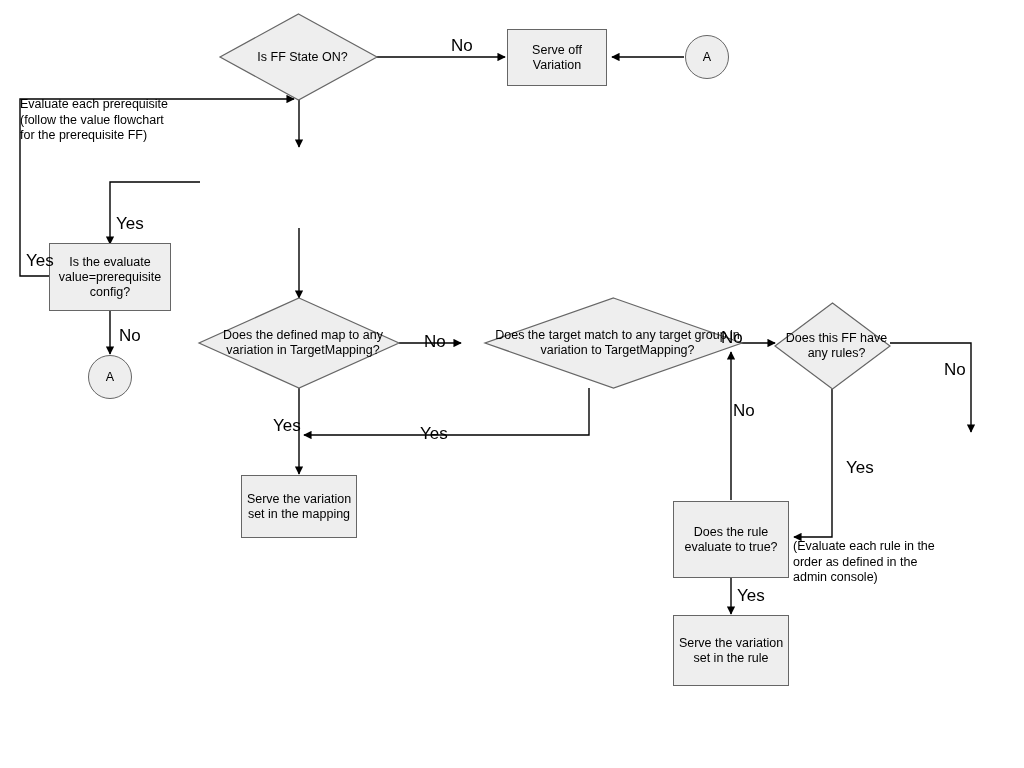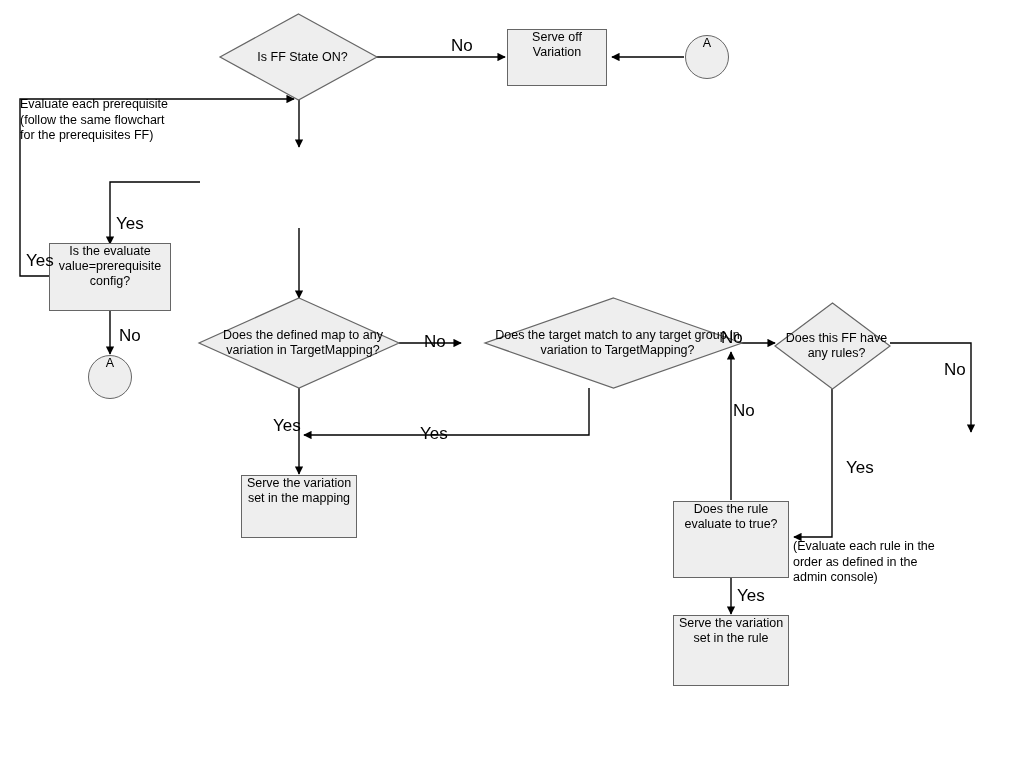--- a/index.html
+++ b/index.html
@@ -24,20 +24,21 @@
     left: 0;
     top: 0;
     width: 1024px;
     height: 768px;
     pointer-events: none;
   }
   .node {
     position: absolute;
     box-sizing: border-box;
     display: flex;
+    align-items: center;
     justify-content: center;
     text-align: center;
     color: #000000;
     font-size: 12.5px;
     line-height: 15px;
     z-index: 3;
   }
   .node.box {
     background: #eeeeee;
     border: 1px solid #666666;
@@ -210,17 +211,17 @@
   <div class="edge-label" style="left:721px; top:330px;">No</div>
 
   <div class="edge-label" style="left:733px; top:403px;">No</div>
 
   <div class="edge-label" style="left:944px; top:362px;">No</div>
 
   <div class="edge-label" style="left:846px; top:460px;">Yes</div>
 
   <div class="edge-label" style="left:737px; top:588px;">Yes</div>
 
-  <div class="note" style="left:20px; top:97px; width:150px;">Evaluate each prerequisite (follow the same flowchart for the prerequisites FF)</div>
+  <div class="note" style="left:20px; top:97px; width:150px;">Evaluate each prerequisite (follow the value flowchart for the prerequisite FF)</div>
 
   <div class="note" style="left:793px; top:539px; width:145px;">(Evaluate each rule in the order as defined in the admin console)</div>
 
 </div>
 
 </body></html>

